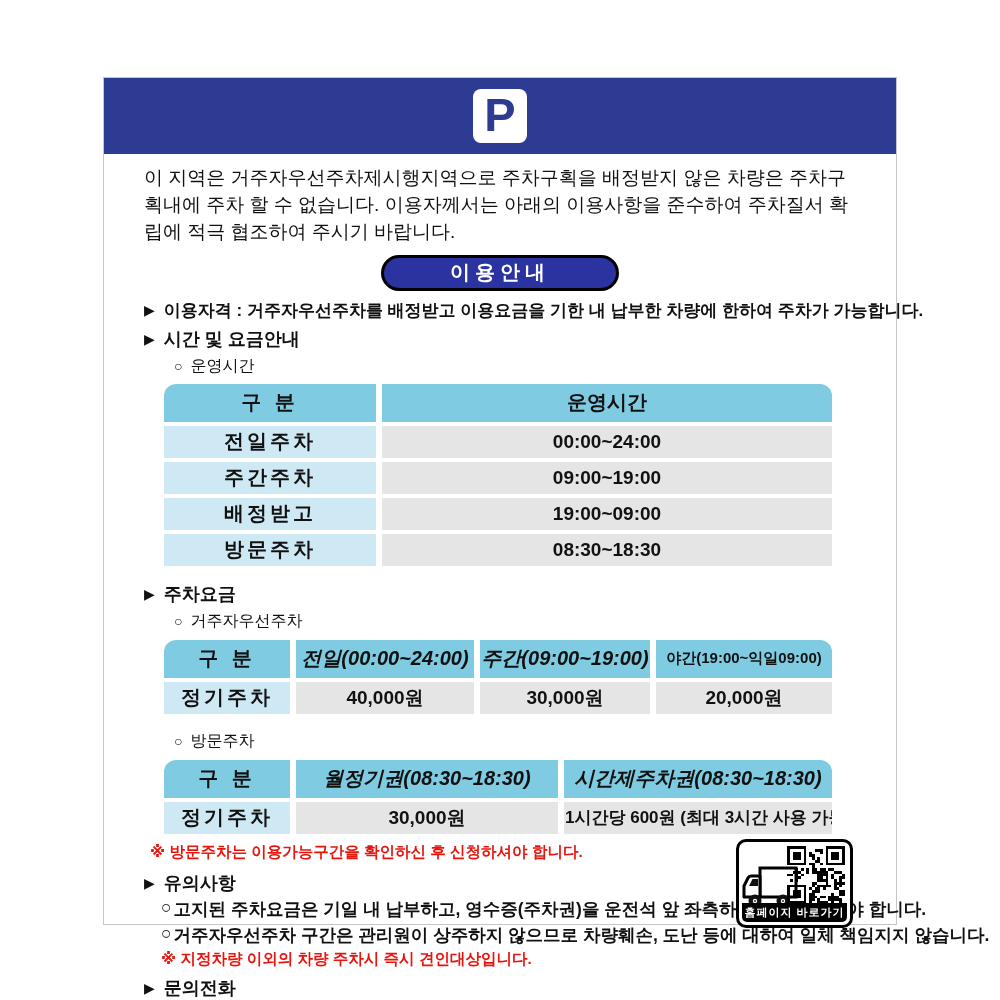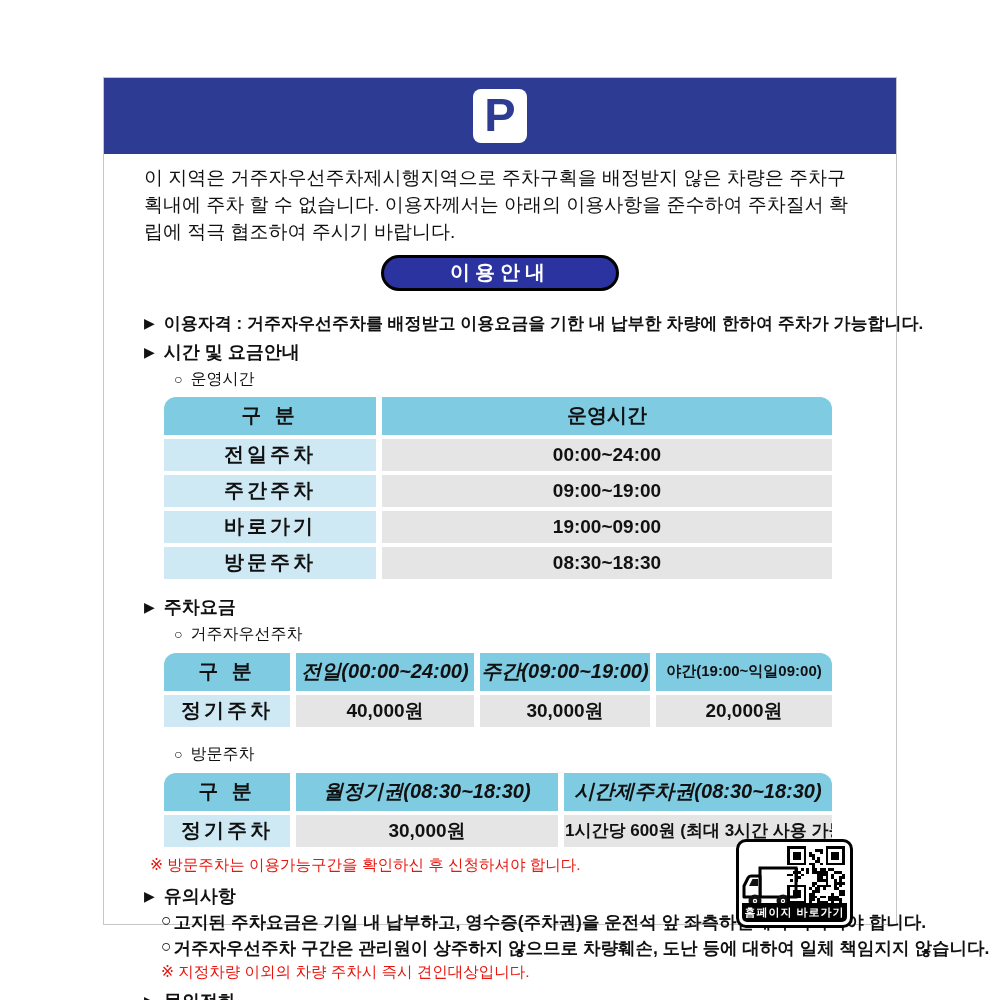--- a/index.html
+++ b/index.html
@@ -8,41 +8,41 @@
   .sign{position:absolute;left:103px;top:77px;width:794px;height:848px;background:#fff;
         border:1px solid #c6c6c6;box-sizing:border-box;}
   
   .band{height:76px;background:#2e3b92;display:flex;align-items:center;justify-content:center;gap:15px;}
   .p-badge{width:54px;height:54px;background:#fff;border-radius:8px;display:flex;align-items:center;
            justify-content:center;font-size:47px;font-weight:800;color:#2e3b92;line-height:1;padding-bottom:3px;box-sizing:border-box;}
   .band-title{color:#fff;font-size:45px;font-weight:800;letter-spacing:1px;white-space:nowrap;}
   
   .intro{margin:11px 38px 0 40px;font-size:19px;font-weight:400;line-height:1.42;text-align:left;}
   
-  .pill{width:232px;height:30px;margin:9px auto 21px;background:#2a33a0;border:3px solid #000;
+  .pill{width:232px;height:30px;margin:9px auto 8px;background:#2a33a0;border:3px solid #000;
         border-radius:18px;display:flex;align-items:center;justify-content:center;color:#fff;
         font-weight:800;font-size:20px;letter-spacing:5px;}
   .content{padding:0 36px 0 40px;}
   .hline{display:flex;align-items:baseline;gap:9px;font-size:17px;font-weight:800;margin-top:5px;white-space:nowrap;}
   .hline.big{font-size:18px;}
   .arr{font-size:14px;transform:translateY(-1px);}
   .sub{margin:5px 0 0 30px;font-size:16px;font-weight:400;display:flex;gap:8px;align-items:baseline;}
   .sub .circ{font-size:14px;}
   
   table.tbl{border-collapse:separate;border-spacing:6px 4px;margin:0 0 0 14px;table-layout:fixed;}
   table.tbl td{text-align:center;vertical-align:middle;overflow:hidden;white-space:nowrap;}
   td.th{background:#7ecbe2;font-weight:800;font-size:20px;height:36px;}
   td.th.sm{font-size:20px;font-style:italic;}
   td.th.xs{font-size:15px;}
   td.thfirst{border-radius:12px 0 0 0;letter-spacing:4px;}
   td.thlast{border-radius:0 12px 0 0;}
   td.lab{background:#cfe9f4;font-weight:800;font-size:20px;height:30px;letter-spacing:3px;}
   td.val{background:#e5e5e5;font-weight:700;font-size:19px;}
   td.val.sm{font-size:17px;}
-  .rednote{color:#e8150d;font-weight:400;font-size:15.5px;margin:4px 0 0 6px;display:flex;gap:8px;}
+  .rednote{color:#e8150d;font-weight:700;font-size:15.5px;margin:4px 0 0 6px;display:flex;gap:8px;}
   .notice-item{font-size:17.5px;font-weight:600;margin:2px 0 0 17px;display:flex;gap:2px;white-space:nowrap;}
   .contact-row{display:flex;gap:66px;margin:3px 0 0 26px;font-size:17px;font-weight:600;}
   
   .qrbox{position:absolute;left:632px;top:741px;width:117px;height:89px;background:#fff;
          border:3.5px solid #000;border-radius:10px;box-sizing:border-box;margin-top:20px;}
   .qrbox svg{position:absolute;}
   .qr-caption{position:absolute;left:3px;right:3px;bottom:3px;height:19px;background:#000;color:#fff;
               font-size:11px;font-weight:700;display:flex;align-items:center;justify-content:center;
               border-radius:0 0 5px 5px;letter-spacing:1px;white-space:nowrap;}
 </style>
@@ -89,21 +89,21 @@
         </tr>
         <tr>
           <td class="lab">전일주차</td>
           <td class="val">00:00~24:00</td>
         </tr>
         <tr>
           <td class="lab">주간주차</td>
           <td class="val">09:00~19:00</td>
         </tr>
         <tr>
-          <td class="lab">바로가기</td>
+          <td class="lab">배정받고</td>
           <td class="val">19:00~09:00</td>
         </tr>
         <tr>
           <td class="lab">방문주차</td>
           <td class="val">08:30~18:30</td>
         </tr>
       </tbody>
         </table>
 
       <div class="hline big" style="margin-top:12px;">

